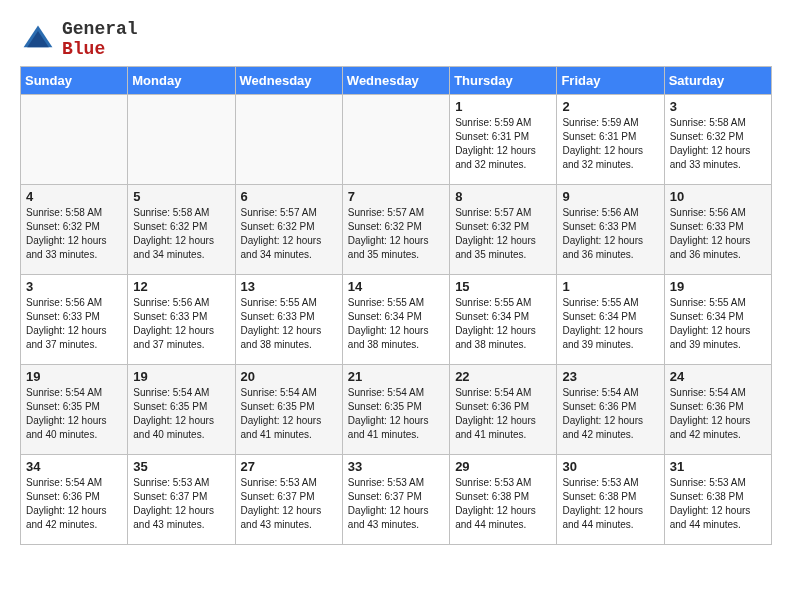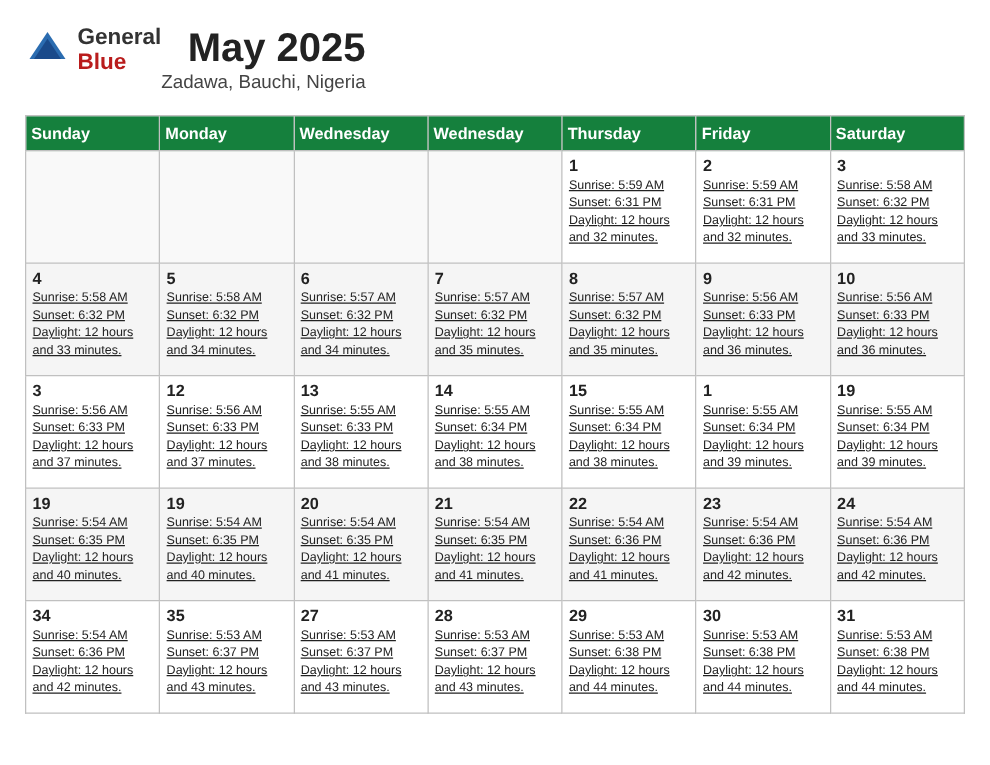--- a/index.html
+++ b/index.html
@@ -5,22 +5,24 @@
     * { box-sizing: border-box; margin: 0; padding: 0; }
     body {
       font-family: Arial, sans-serif;
       background: #fff;
       width: 792px;
       min-height: 612px;
       padding: 20px;
     }
     .header {
       display: flex;
+      justify-content: space-between;
       align-items: flex-start;
-      margin-bottom: 18px;
+      margin-bottom: 6px;
+      font-family: Liberation Mono, monospace;
     }
     .logo {
       display: flex;
       align-items: center;
       gap: 6px;
     }
     .logo-text {
       font-size: 18px;
       font-weight: bold;
       line-height: 1.1;
@@ -42,21 +44,21 @@
     .location {
       font-size: 15px;
       color: #444;
     }
     table {
       width: 100%;
       border-collapse: collapse;
       table-layout: fixed;
     }
     thead th {
-      background-color: #15803d;
+      background-color: #3b82f6;
       color: #fff;
       font-size: 13px;
       font-weight: bold;
       padding: 6px 4px;
       text-align: left;
       border: 1px solid #c0c0c0;
     }
     tbody td {
       border: 1px solid #c0c0c0;
       vertical-align: top;
@@ -71,44 +73,39 @@
     }
     .day-number {
       font-size: 13px;
       font-weight: bold;
       margin-bottom: 2px;
     }
     .day-info {
       font-size: 10px;
       line-height: 1.4;
       color: #222;
-      text-decoration: underline;
     }
     .empty-cell {
       background: #f9f9f9;
     }
   </style>
 </head>
 <body>
 
 <div class="header">
   <div class="logo">
     <svg class="logo-icon" viewBox="0 0 40 40">
       <polygon points="20,4 36,28 4,28" fill="#2b6cb0"></polygon>
       <polygon points="20,10 32,28 8,28" fill="#1a4a8a"></polygon>
     </svg>
     <div class="logo-text">
       <span class="general">General</span><br>
       <span class="blue">Blue</span>
     </div>
   </div>
-  <div class="title-block">
-    <div class="month-title">May 2025</div>
-    <div class="location">Zadawa, Bauchi, Nigeria</div>
-  </div>
 </div>
 
 <table>
   <thead>
     <tr>
     <th>Sunday</th>
         <th>Monday</th>
         <th>Wednesday</th>
         <th>Wednesday</th>
         <th>Thursday</th>
@@ -313,21 +310,21 @@
 and 43 minutes.</div>
         </td>
         <td>
           <div class="day-number">27</div>
           <div class="day-info" style="white-space: pre-line;">Sunrise: 5:53 AM
 Sunset: 6:37 PM
 Daylight: 12 hours
 and 43 minutes.</div>
         </td>
         <td>
-          <div class="day-number">28</div>
+          <div class="day-number">33</div>
           <div class="day-info" style="white-space: pre-line;">Sunrise: 5:53 AM
 Sunset: 6:37 PM
 Daylight: 12 hours
 and 43 minutes.</div>
         </td>
         <td>
           <div class="day-number">29</div>
           <div class="day-info" style="white-space: pre-line;">Sunrise: 5:53 AM
 Sunset: 6:38 PM
 Daylight: 12 hours

